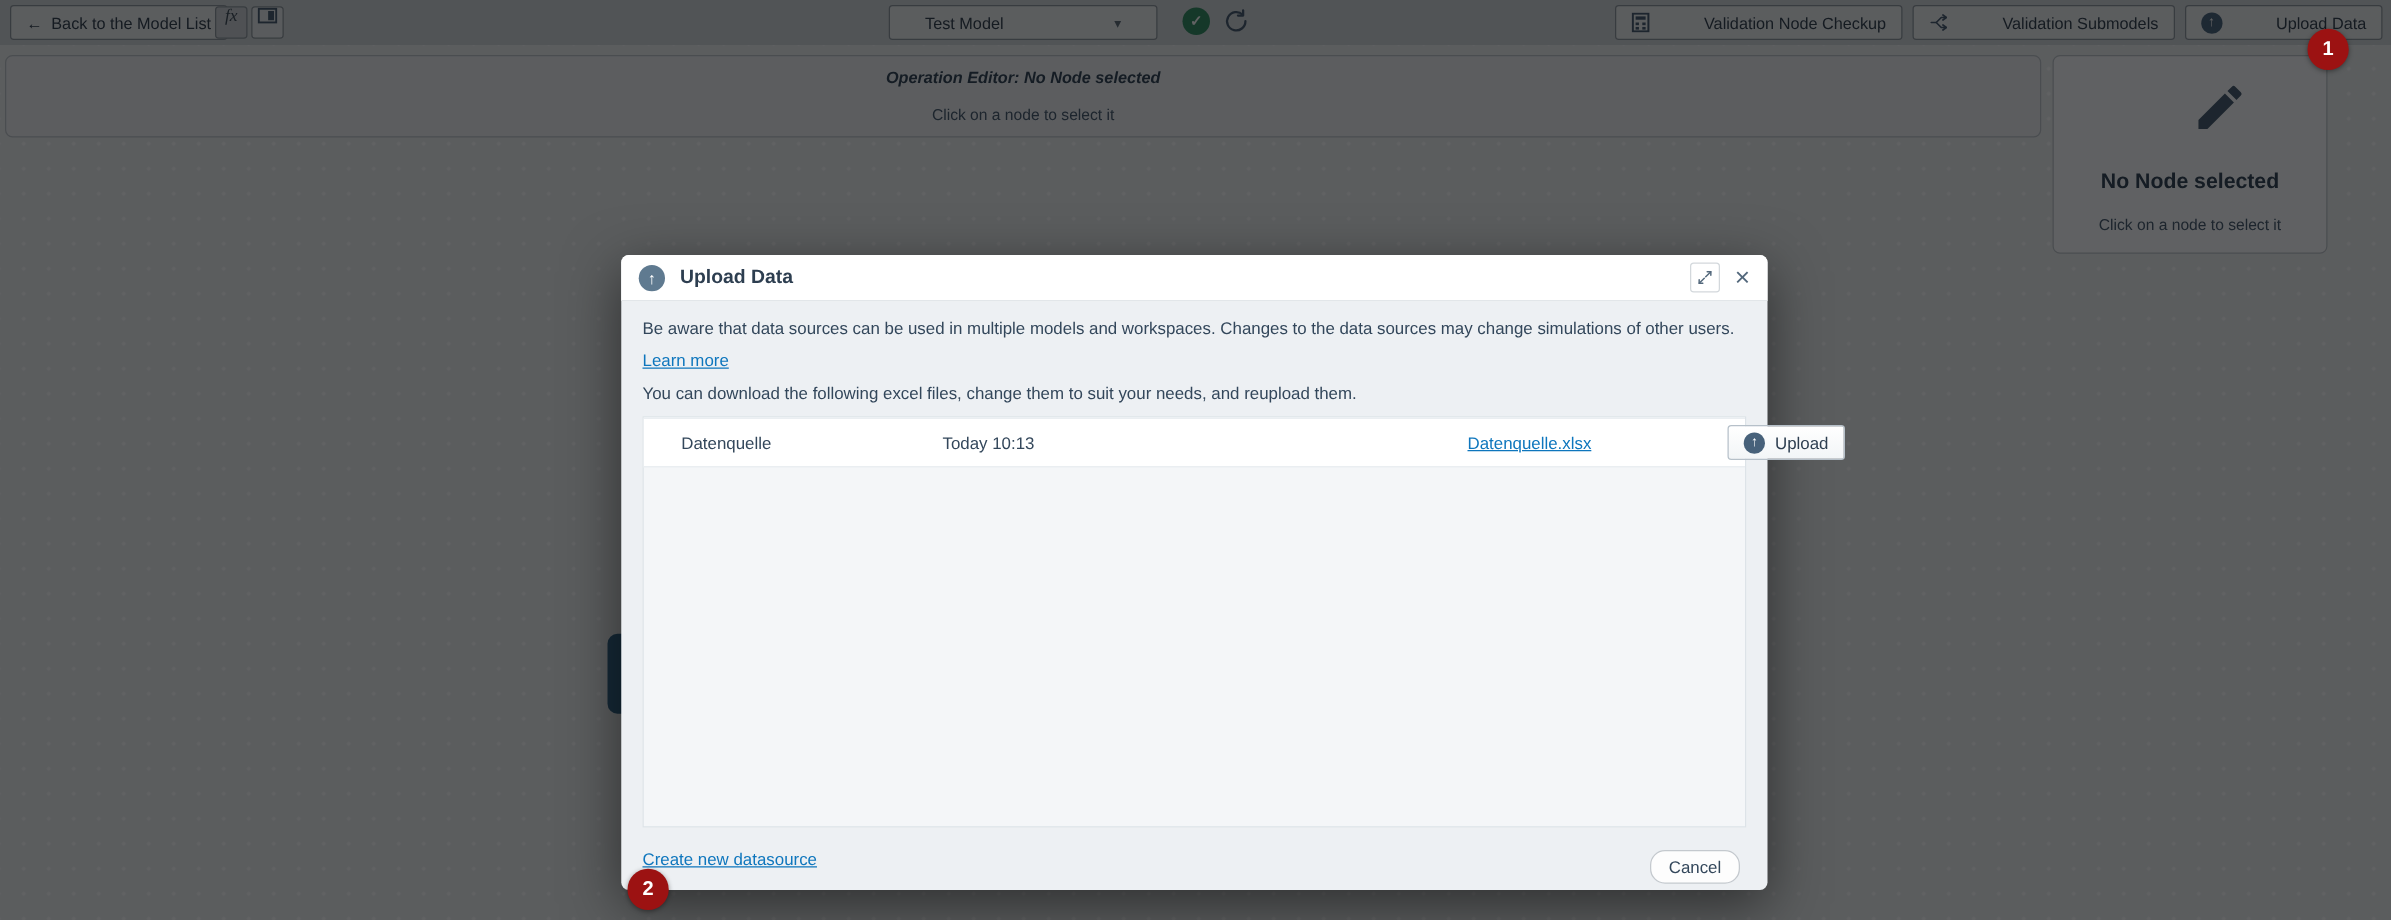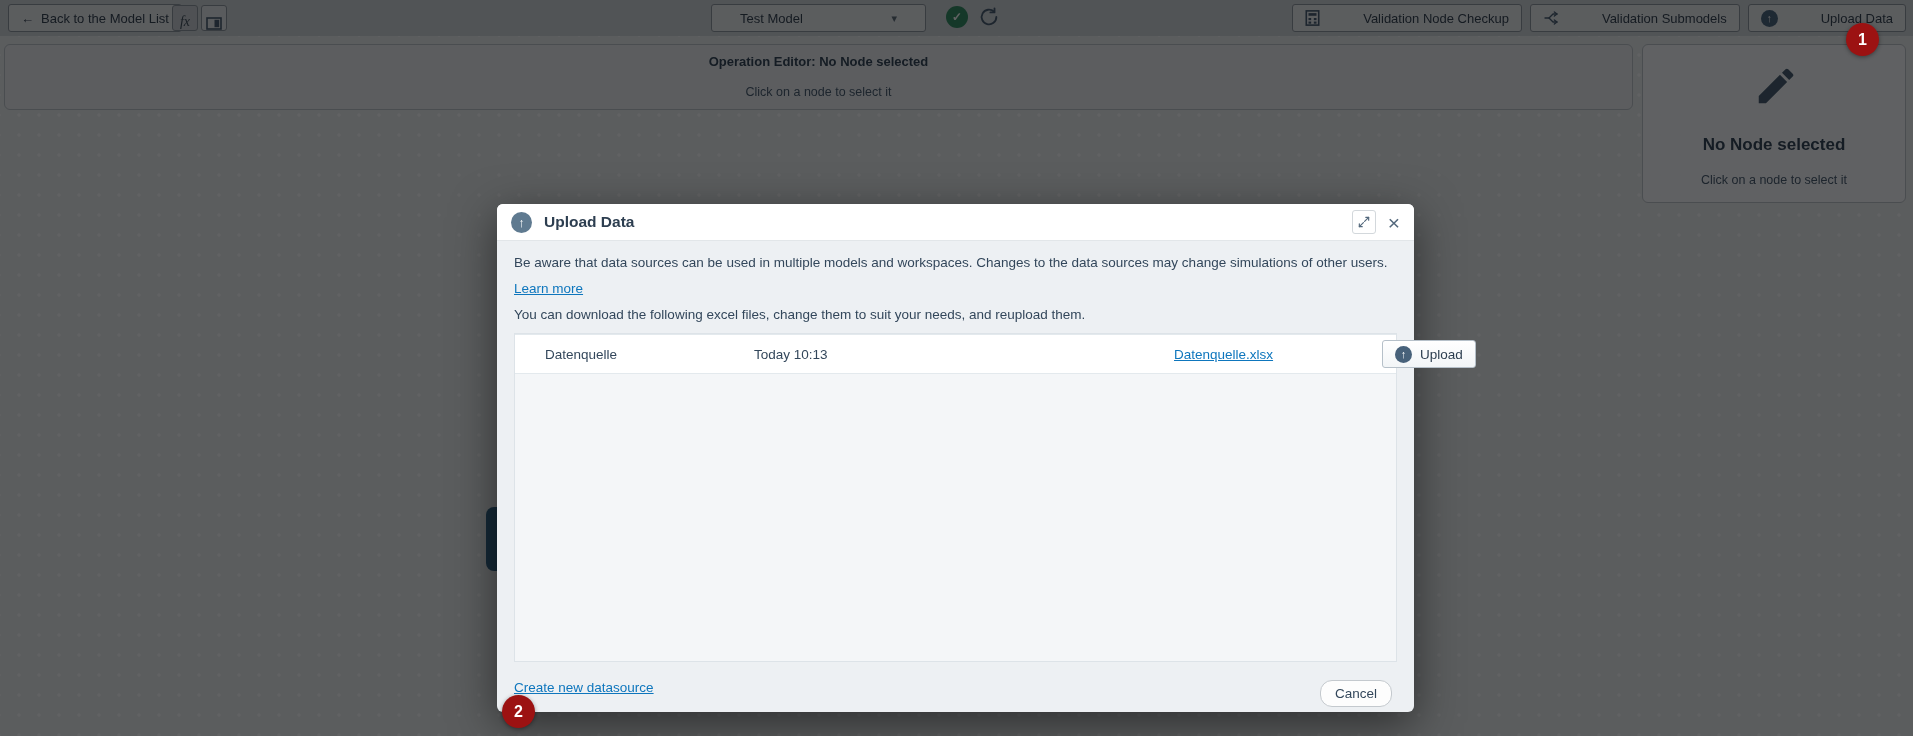--- a/index.html
+++ b/index.html
@@ -6,21 +6,21 @@
   html,body { width:1913px; height:736px; overflow:hidden; }
   body { font-family:"Liberation Sans", sans-serif; color:#2d3e50; position:relative; background:#eef0f2; }
 
   
   .app { position:absolute; inset:0; }
   .toolbar { position:absolute; left:0; top:0; width:100%; height:36px; background:#d3d7da; }
   .tb-btn { position:absolute; display:inline-flex; align-items:center; gap:7px; height:28px;
             padding:0 12px; background:#eef0f2; border:1px solid #8e969d; border-radius:3px;
             font-size:13px; color:#2e3b4a; cursor:pointer; }
   .icon-btn { position:absolute; width:26px; height:26px; border:1px solid #8e969d; border-radius:3px;
-              display:flex; align-items:flex-end; justify-content:center; cursor:pointer; }
+              display:flex; align-items:flex-start; justify-content:center; cursor:pointer; }
   .fx-btn { left:172px; top:5px; background:#ccd0d4; font-family:"Liberation Serif", serif;
             font-style:italic; font-size:14px; color:#3a4754; }
   .cols-btn { left:201px; top:5px; background:#e9ecee; }
   .model-select { position:absolute; left:711px; top:4px; width:215px; height:28px; background:#eef0f2;
                   border:1px solid #8e969d; border-radius:3px; display:flex; align-items:center;
                   padding:0 28px; font-size:13px; color:#2e3b4a; cursor:pointer; }
   .model-select .caret { margin-left:auto; color:#5d6a76; font-size:11px; }
   .check-circle { position:absolute; left:946px; top:6px; width:22px; height:22px; border-radius:50%;
                   background:#2e8b5f; color:#fff; display:flex; align-items:center; justify-content:center;
                   font-size:12px; font-weight:bold; }
@@ -29,24 +29,24 @@
   .tb-right .tb-btn { position:relative;gap:43px; }
   .circ-ico { width:17px; height:17px; border-radius:50%; background:#47617a; color:#fff;
               display:inline-flex; align-items:center; justify-content:center; font-size:11px; font-weight:bold; }
 
   .canvas { position:absolute; left:0; top:36px; width:100%; height:700px; background:#eef0f2;
             background-image:radial-gradient(circle, rgba(255,255,255,0.95) 1.5px, transparent 1.8px);
             background-size:20px 20px; background-position:9px 9px; }
 
   .op-panel { position:absolute; left:4px; top:8px; width:1629px; height:66px; background:#f0f2f4;
               border:1px solid #bfc4c9; border-radius:6px; text-align:center; }
-  .op-title { margin-top:9px; font-size:13px; font-weight:bold; color:#2d3e50; }
+  .op-title { margin-top:9px; font-size:13px; font-weight:bold; color:#2d3e50;font-style:italic; }
   .op-sub { margin-top:16px; font-size:12.5px; color:#44566b; }
 
-  .node-panel { position:absolute; left:1642px; top:8px; width:264px; height:159px; background:#fcfdfe;
+  .node-panel { position:absolute; left:1642px; top:8px; width:220px; height:159px; background:#fcfdfe;
                 border:1px solid #bfc4c9; border-radius:6px; text-align:center; }
   .node-panel svg { position:absolute; left:110px; top:18px; }
   .np-title { position:absolute; width:100%; top:90px; font-size:17px; font-weight:bold; color:#2d3e50; }
   .np-sub { position:absolute; width:100%; top:128px; font-size:12.5px; color:#44566b; }
 
   .navy-node { position:absolute; left:486px; top:471px; width:38px; height:64px; border-radius:8px;
                background:#2e6285; }
 
   
   .overlay { position:absolute; inset:0; background:rgba(8,9,11,0.64); z-index:10; }

